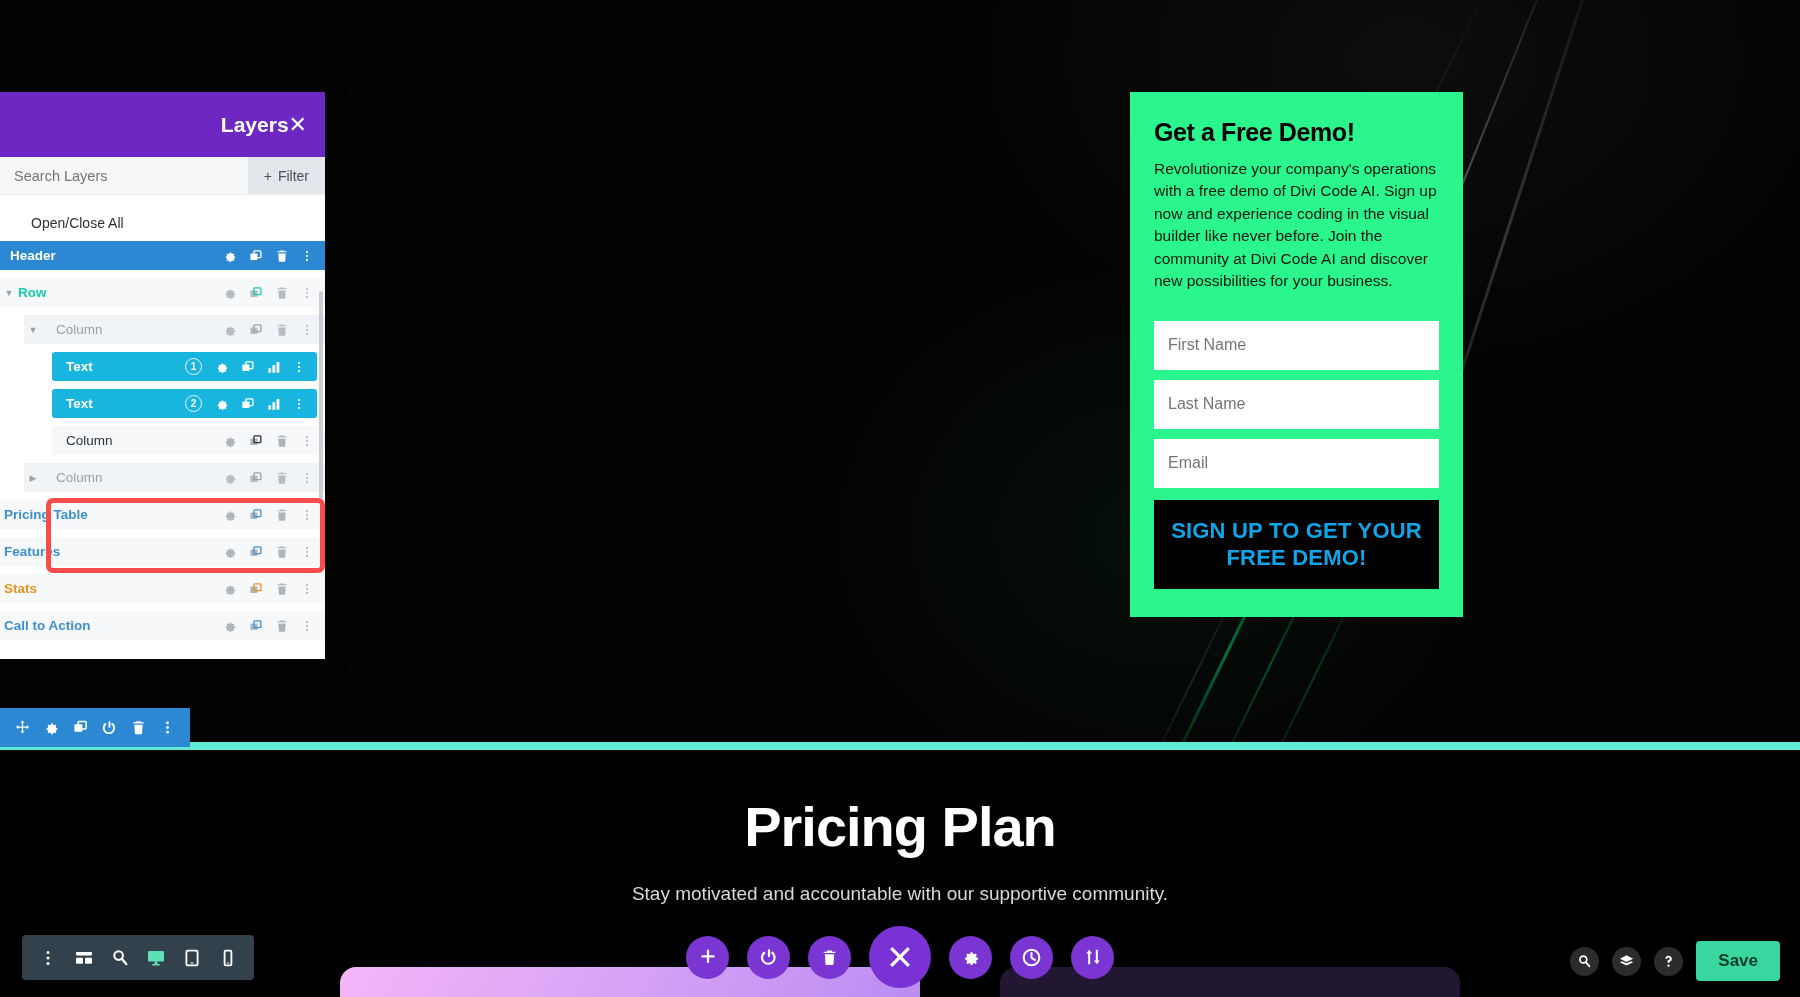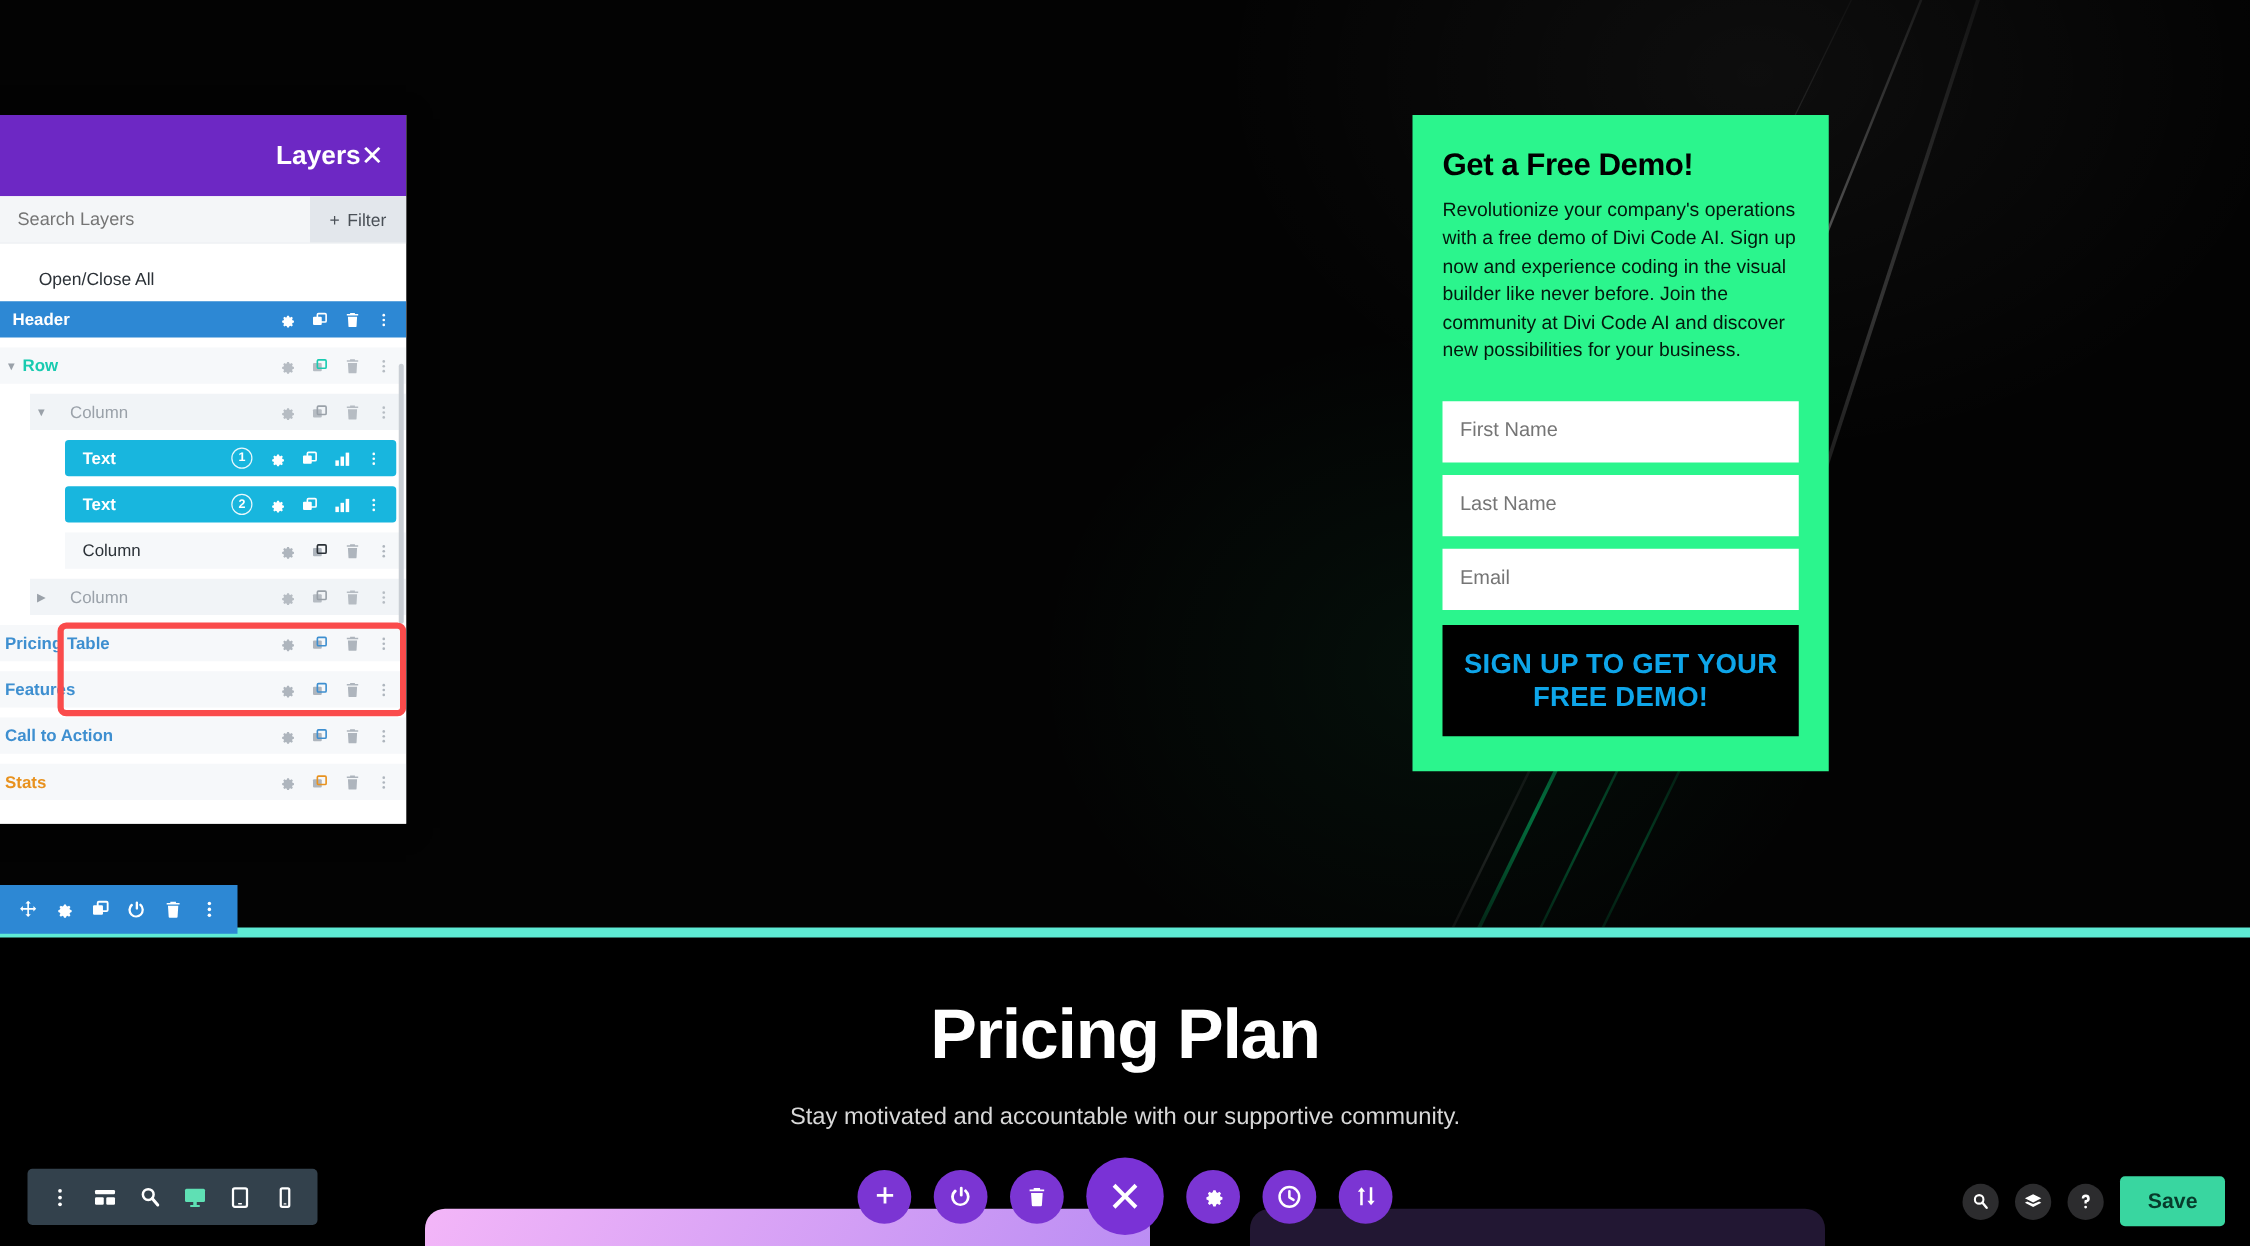--- a/index.html
+++ b/index.html
@@ -506,50 +506,50 @@
               </span>
               <span>
                 <svg width="12" height="14" viewBox="0 0 16 16">
                   <circle cx="8" cy="2.8" r="1.4"></circle>
                   <circle cx="8" cy="8" r="1.4"></circle>
                   <circle cx="8" cy="13.2" r="1.4"></circle>
                 </svg>
               </span>
             </span>
           </div>
+          <div class="lrow sec-idle orange">
+            <span class="lbl">Stats</span>
+            <span class="acts">
+              <span>
+                <svg width="14" height="14" viewBox="0 0 16 16">
+                  <path d="M8 5.6A2.4 2.4 0 1 0 8 10.4 2.4 2.4 0 0 0 8 5.6zm5.9 3.1l-1.4-.5a4.4 4.4 0 0 0-.3-.8l.7-1.2-1.1-1.1-1.2.7a4.4 4.4 0 0 0-.8-.3l-.5-1.4H7.7l-.5 1.4a4.4 4.4 0 0 0-.8.3l-1.2-.7L4.1 6.2l.7 1.2a4.4 4.4 0 0 0-.3.8l-1.4.5v1.6l1.4.5c.1.3.2.6.3.8l-.7 1.2 1.1 1.1 1.2-.7c.3.1.5.2.8.3l.5 1.4h1.6l.5-1.4c.3-.1.6-.2.8-.3l1.2.7 1.1-1.1-.7-1.2c.1-.3.2-.5.3-.8l1.4-.5z"></path>
+                </svg>
+              </span>
+              <span>
+                <svg width="14" height="14" viewBox="0 0 16 16">
+                  <rect x="1.6" y="5" width="8" height="7.6" rx="1"></rect>
+                  <rect x="5.6" y="2.2" width="8" height="7.6" rx="1" fill="none" stroke="currentColor" stroke-width="1.5"></rect>
+                </svg>
+              </span>
+              <span>
+                <svg width="14" height="14" viewBox="0 0 16 16">
+                  <path d="M5.8 1.6h4.4v1h3v1.2H2.8V2.6h3zM3.8 5.1h8.4l-.5 8.6a.9.9 0 0 1-.9.8H5.2a.9.9 0 0 1-.9-.8z"></path>
+                </svg>
+              </span>
+              <span>
+                <svg width="12" height="14" viewBox="0 0 16 16">
+                  <circle cx="8" cy="2.8" r="1.4"></circle>
+                  <circle cx="8" cy="8" r="1.4"></circle>
+                  <circle cx="8" cy="13.2" r="1.4"></circle>
+                </svg>
+              </span>
+            </span>
+          </div>
           <div class="lrow sec-idle">
             <span class="lbl">Call to Action</span>
-            <span class="acts">
-              <span>
-                <svg width="14" height="14" viewBox="0 0 16 16">
-                  <path d="M8 5.6A2.4 2.4 0 1 0 8 10.4 2.4 2.4 0 0 0 8 5.6zm5.9 3.1l-1.4-.5a4.4 4.4 0 0 0-.3-.8l.7-1.2-1.1-1.1-1.2.7a4.4 4.4 0 0 0-.8-.3l-.5-1.4H7.7l-.5 1.4a4.4 4.4 0 0 0-.8.3l-1.2-.7L4.1 6.2l.7 1.2a4.4 4.4 0 0 0-.3.8l-1.4.5v1.6l1.4.5c.1.3.2.6.3.8l-.7 1.2 1.1 1.1 1.2-.7c.3.1.5.2.8.3l.5 1.4h1.6l.5-1.4c.3-.1.6-.2.8-.3l1.2.7 1.1-1.1-.7-1.2c.1-.3.2-.5.3-.8l1.4-.5z"></path>
-                </svg>
-              </span>
-              <span>
-                <svg width="14" height="14" viewBox="0 0 16 16">
-                  <rect x="1.6" y="5" width="8" height="7.6" rx="1"></rect>
-                  <rect x="5.6" y="2.2" width="8" height="7.6" rx="1" fill="none" stroke="currentColor" stroke-width="1.5"></rect>
-                </svg>
-              </span>
-              <span>
-                <svg width="14" height="14" viewBox="0 0 16 16">
-                  <path d="M5.8 1.6h4.4v1h3v1.2H2.8V2.6h3zM3.8 5.1h8.4l-.5 8.6a.9.9 0 0 1-.9.8H5.2a.9.9 0 0 1-.9-.8z"></path>
-                </svg>
-              </span>
-              <span>
-                <svg width="12" height="14" viewBox="0 0 16 16">
-                  <circle cx="8" cy="2.8" r="1.4"></circle>
-                  <circle cx="8" cy="8" r="1.4"></circle>
-                  <circle cx="8" cy="13.2" r="1.4"></circle>
-                </svg>
-              </span>
-            </span>
-          </div>
-          <div class="lrow sec-idle orange">
-            <span class="lbl">Stats</span>
             <span class="acts">
               <span>
                 <svg width="14" height="14" viewBox="0 0 16 16">
                   <path d="M8 5.6A2.4 2.4 0 1 0 8 10.4 2.4 2.4 0 0 0 8 5.6zm5.9 3.1l-1.4-.5a4.4 4.4 0 0 0-.3-.8l.7-1.2-1.1-1.1-1.2.7a4.4 4.4 0 0 0-.8-.3l-.5-1.4H7.7l-.5 1.4a4.4 4.4 0 0 0-.8.3l-1.2-.7L4.1 6.2l.7 1.2a4.4 4.4 0 0 0-.3.8l-1.4.5v1.6l1.4.5c.1.3.2.6.3.8l-.7 1.2 1.1 1.1 1.2-.7c.3.1.5.2.8.3l.5 1.4h1.6l.5-1.4c.3-.1.6-.2.8-.3l1.2.7 1.1-1.1-.7-1.2c.1-.3.2-.5.3-.8l1.4-.5z"></path>
                 </svg>
               </span>
               <span>
                 <svg width="14" height="14" viewBox="0 0 16 16">
                   <rect x="1.6" y="5" width="8" height="7.6" rx="1"></rect>
                   <rect x="5.6" y="2.2" width="8" height="7.6" rx="1" fill="none" stroke="currentColor" stroke-width="1.5"></rect>

